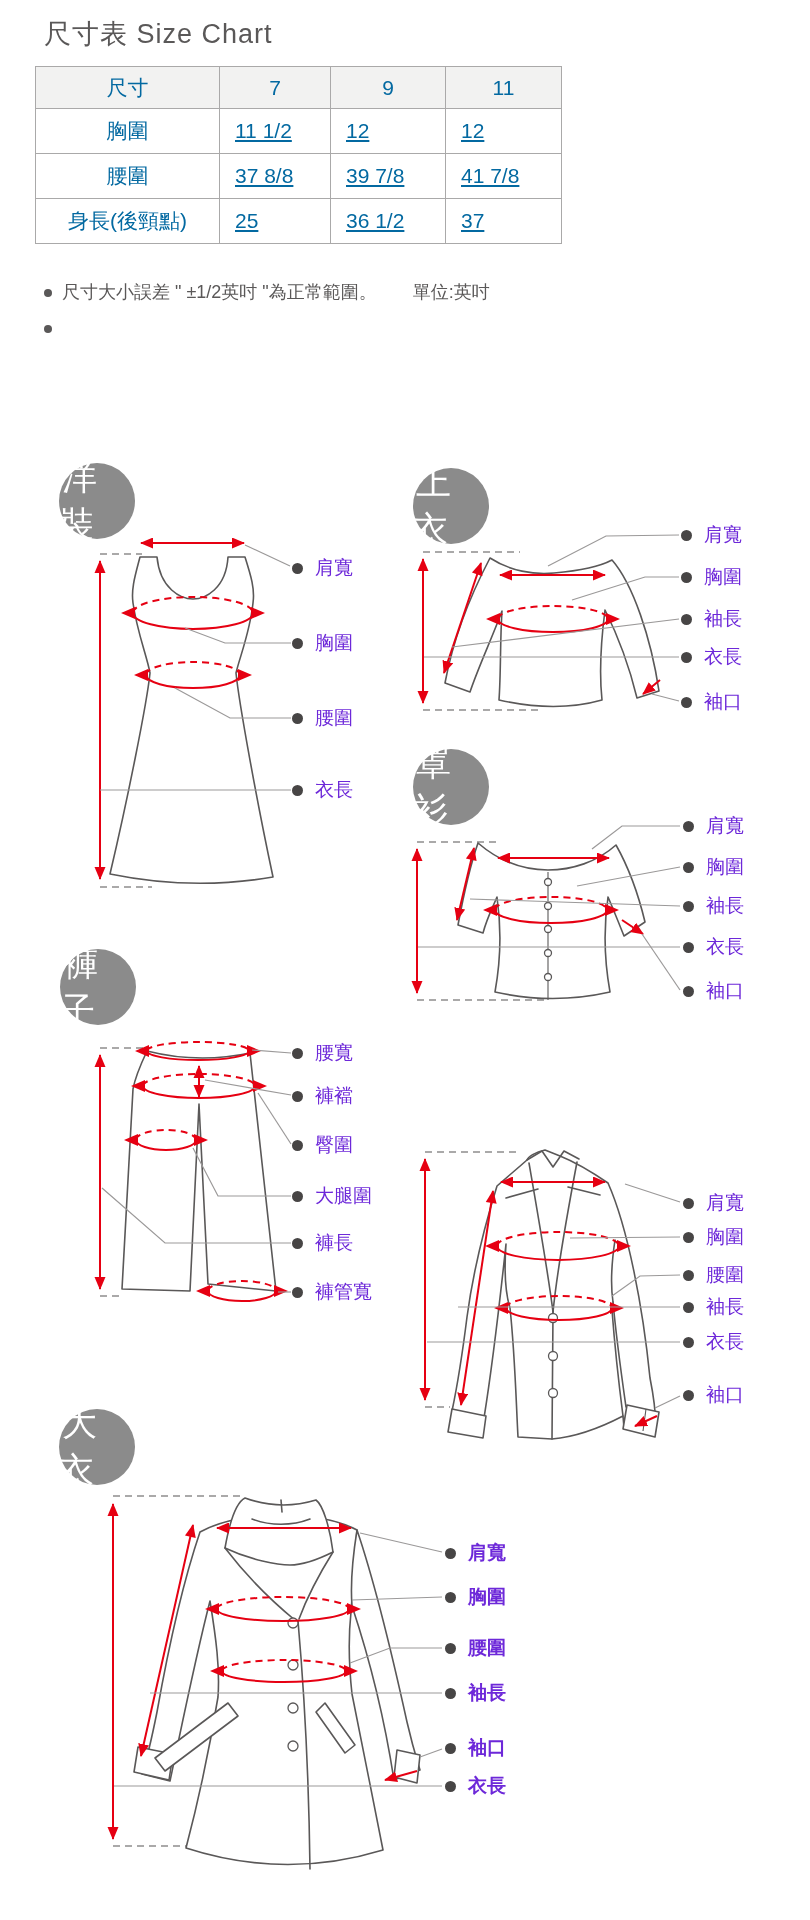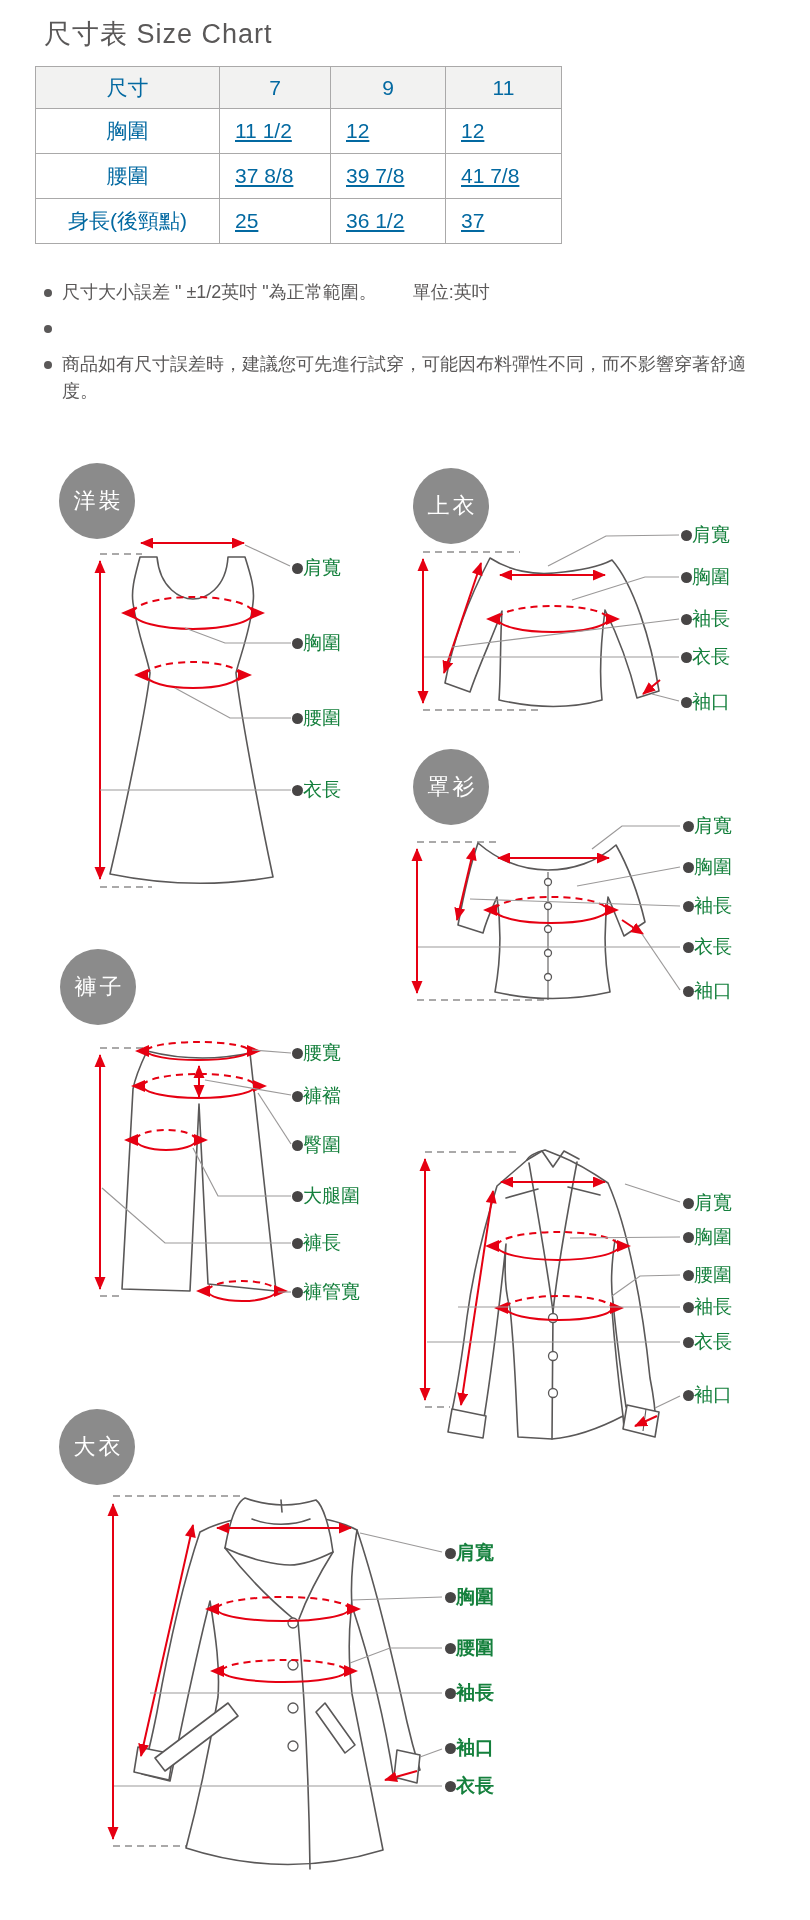--- a/index.html
+++ b/index.html
@@ -11,25 +11,25 @@
   table.szt td{border:1px solid #aaa9a9;font-size:21px;color:#0369a1;height:44px;padding:0;}
   table.szt tr.hd td{background:#f2f2f1;height:41px;text-align:center;}
   table.szt td.lab{text-align:center;}
   table.szt td.val{text-align:left;padding-left:15px;text-decoration:underline;}
   .c0{width:183px;} .c1{width:110px;} .c2{width:114px;} .c3{width:115px;}
   .note{position:absolute;left:44px;width:735px;display:flex;gap:10px;
         font-size:18px;line-height:27px;color:#5a5858;}
   .note .ndot{flex:none;width:8px;height:8px;border-radius:50%;background:#5a5858;margin-top:10px;}
   .badge{position:absolute;width:76px;height:76px;border-radius:50%;background:#8b8b8b;
          color:#fff;display:flex;align-items:center;justify-content:center;
-         font-size:22px;letter-spacing:3px;text-indent:3px;}
+         font-size:35px;letter-spacing:3px;text-indent:3px;}
   .badge.two{width:80px;height:80px;flex-direction:column;font-size:21px;line-height:24px;
              letter-spacing:2px;text-indent:2px;}
-  .lbl{position:absolute;display:flex;align-items:center;height:22px;
-       font-size:19px;color:#15803d;white-space:nowrap;}
+  .lbl{position:absolute;display:flex;align-items:center;gap:12px;height:22px;
+       font-size:19px;color:#6d28d9;white-space:nowrap;}
   .lbl .dot{flex:none;width:11px;height:11px;border-radius:50%;background:#474545;}
   .lbl.bold .t{font-weight:bold;}
   
   .ol{fill:none;stroke:#5a5858;stroke-width:1.6;stroke-linejoin:round;stroke-linecap:round;}
   .olf{fill:#fff;stroke:#5a5858;stroke-width:1.6;stroke-linejoin:round;stroke-linecap:round;}
   .thin{fill:none;stroke:#5a5858;stroke-width:1.1;}
   .btn{fill:#fff;stroke:#5a5858;stroke-width:1.3;}
   .gd{fill:none;stroke:#8f8d8d;stroke-width:1.5;stroke-dasharray:7 5;}
   .rd{fill:none;stroke:#e60012;stroke-width:2;stroke-dasharray:7 5;}
   .rs{fill:none;stroke:#e60012;stroke-width:2;}
@@ -72,24 +72,20 @@
   </tbody>
     </table>
 
   <div class="note" style="top:279px">
     <span class="ndot"></span>
     <span>尺寸大小誤差 " ±1/2英吋 "為正常範圍。　　單位:英吋</span>
   </div>
   <div class="note" style="top:315px">
     <span class="ndot"></span>
   </div>
-  <div class="note" style="top:351px">
-    <span class="ndot"></span>
-    <span>商品如有尺寸誤差時，建議您可先進行試穿，可能因布料彈性不同，而不影響穿著舒適度。</span>
-  </div>
 
   <svg class="abs" style="left:40px;top:450px" width="330" height="460" viewBox="40 450 330 460">
     <defs>
       <marker id="mE" markerUnits="userSpaceOnUse" markerWidth="15" markerHeight="12" refX="12" refY="5.5" orient="auto">
         <path d="M0,0 L13,5.5 L0,11 Z" fill="#e60012"></path>
         </marker>
       <marker id="mS" markerUnits="userSpaceOnUse" markerWidth="15" markerHeight="12" refX="1" refY="5.5" orient="auto">
         <path d="M13,0 L0,5.5 L13,11 Z" fill="#e60012"></path>
         </marker>
     </defs>

